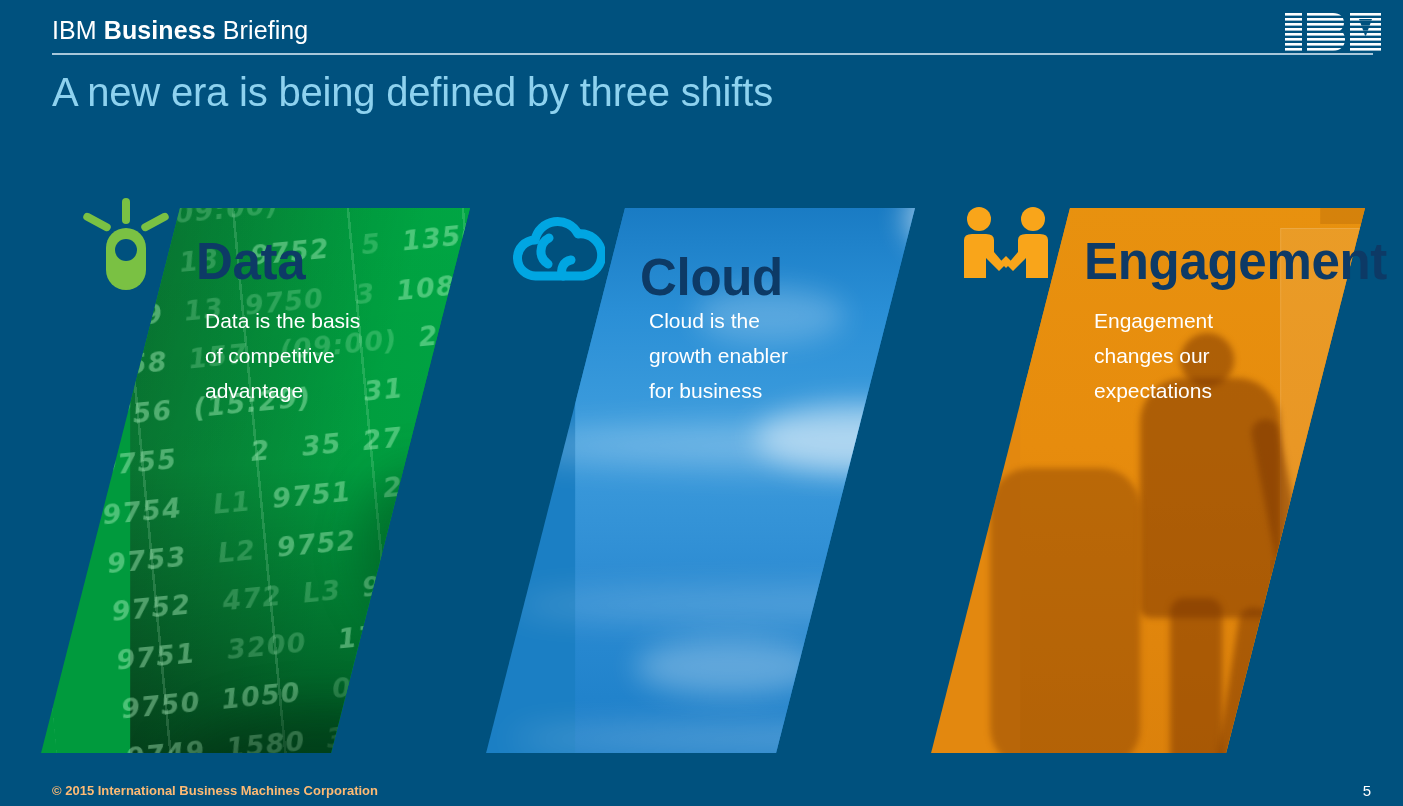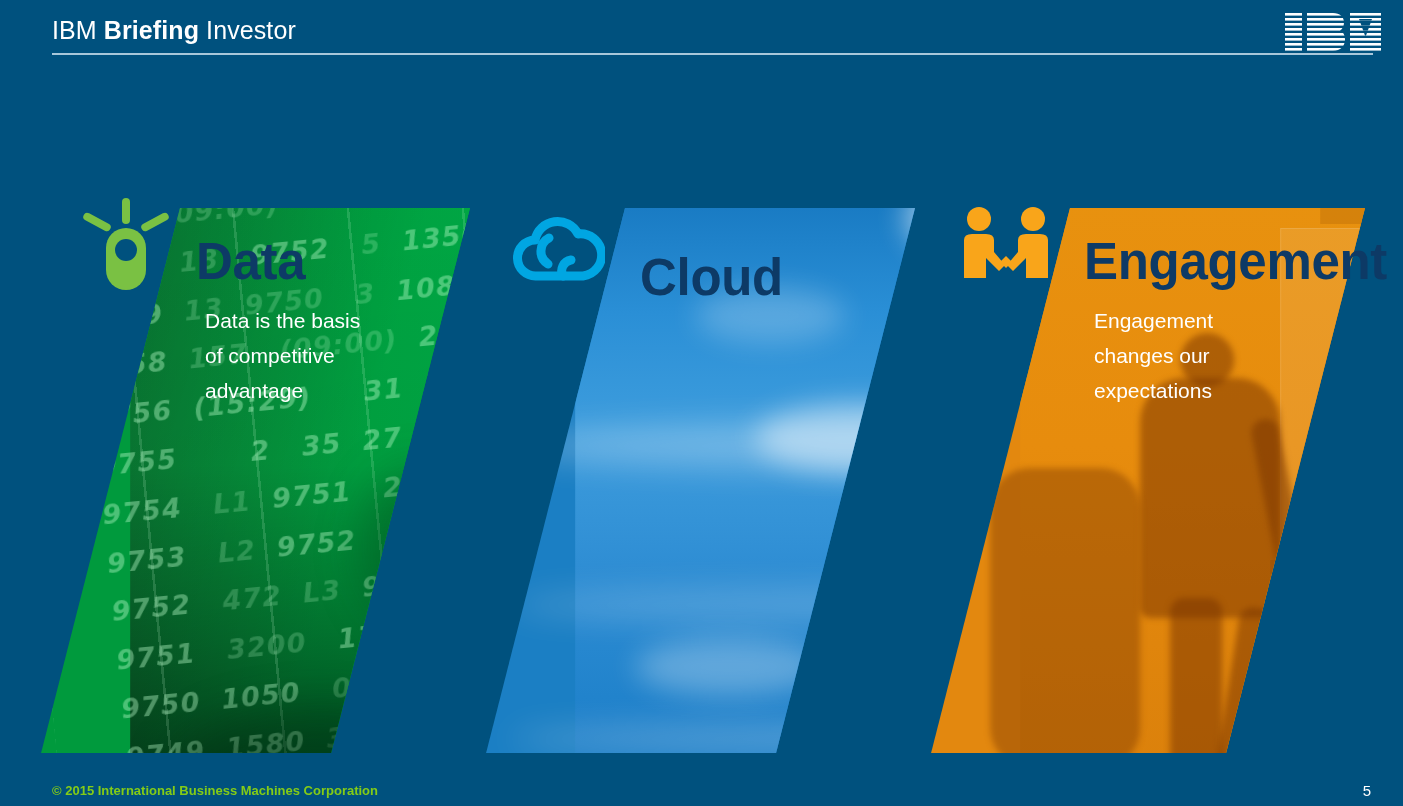--- a/index.html
+++ b/index.html
@@ -221,39 +221,39 @@
   #icon-cloud { left: 513px; top: 216px; width: 92px; height: 66px; }
   #icon-eng  { left: 958px; top: 206px; width: 96px; height: 74px; }
 
   
   .footer-copy {
     position: absolute;
     left: 52px;
     top: 783px;
     font-size: 13px;
     font-weight: 700;
-    color: #84cc16;
+    color: #fdba74;
     white-space: nowrap;
   }
   .footer-page {
     position: absolute;
     right: 32px;
     top: 782px;
     font-size: 15px;
     color: #ffffff;
   }
 </style>
 </head>
 <body>
 
 <div class="slide">
 
   <div class="header">
     <div class="header-title">
-      <span>IBM</span><span>&nbsp;</span><span class="b">Briefing</span><span>&nbsp;</span><span>Investor</span>
+      <span>IBM</span><span>&nbsp;</span><span class="b">Business</span><span>&nbsp;</span><span>Briefing</span>
     </div>
     <div class="header-rule"></div>
 
     <div class="ibm-logo">
       <svg width="96" height="38" viewBox="0 0 96 38" aria-hidden="true">
         <defs>
           <mask id="stripes">
             <rect x="0" y="0" width="96" height="38" fill="black"></rect>
             <g fill="white">
               <rect x="0" y="0" width="96" height="2.6"></rect>
@@ -276,20 +276,21 @@
           <path d="M65,0 H96 V38 H65 Z"></path>
         </g>
 
         <g mask="url(#stripes)" fill="#00517e">
           <path d="M74,6 L80.5,24 L87,6 Z"></path>
         </g>
       </svg>
     </div>
   </div>
 
+  <div class="slide-title">A new era is being defined by three shifts</div>
 
   <div class="panels">
 
     <div class="panel" id="panel-data">
       <div class="panel-inner">
         <div class="tex-base"></div>
         <div class="ticker-lines"></div>
         <div class="ticker">9752  12      9750   
 9751  <span class="dim">09:00)</span>      <span class="dim">2</span>   2
 9760  <span class="dim">18</span>   9752   <span class="dim">5</span>  1350
@@ -354,20 +355,23 @@
 
       </div>
     </div>
 
     <div class="panel-head" id="head-data">Data</div>
     <div class="panel-body" id="body-data">Data is the basis
 of competitive
 advantage</div>
 
     <div class="panel-head" id="head-cloud">Cloud</div>
+    <div class="panel-body" id="body-cloud">Cloud is the
+growth enabler
+for business</div>
 
     <div class="panel-head" id="head-eng">Engagement</div>
     <div class="panel-body" id="body-eng">Engagement
 changes our
 expectations</div>
 
     <div class="icon" id="icon-data">
       <svg width="96" height="96" viewBox="0 0 96 96" aria-hidden="true">
         <g fill="#7ac143">
 

